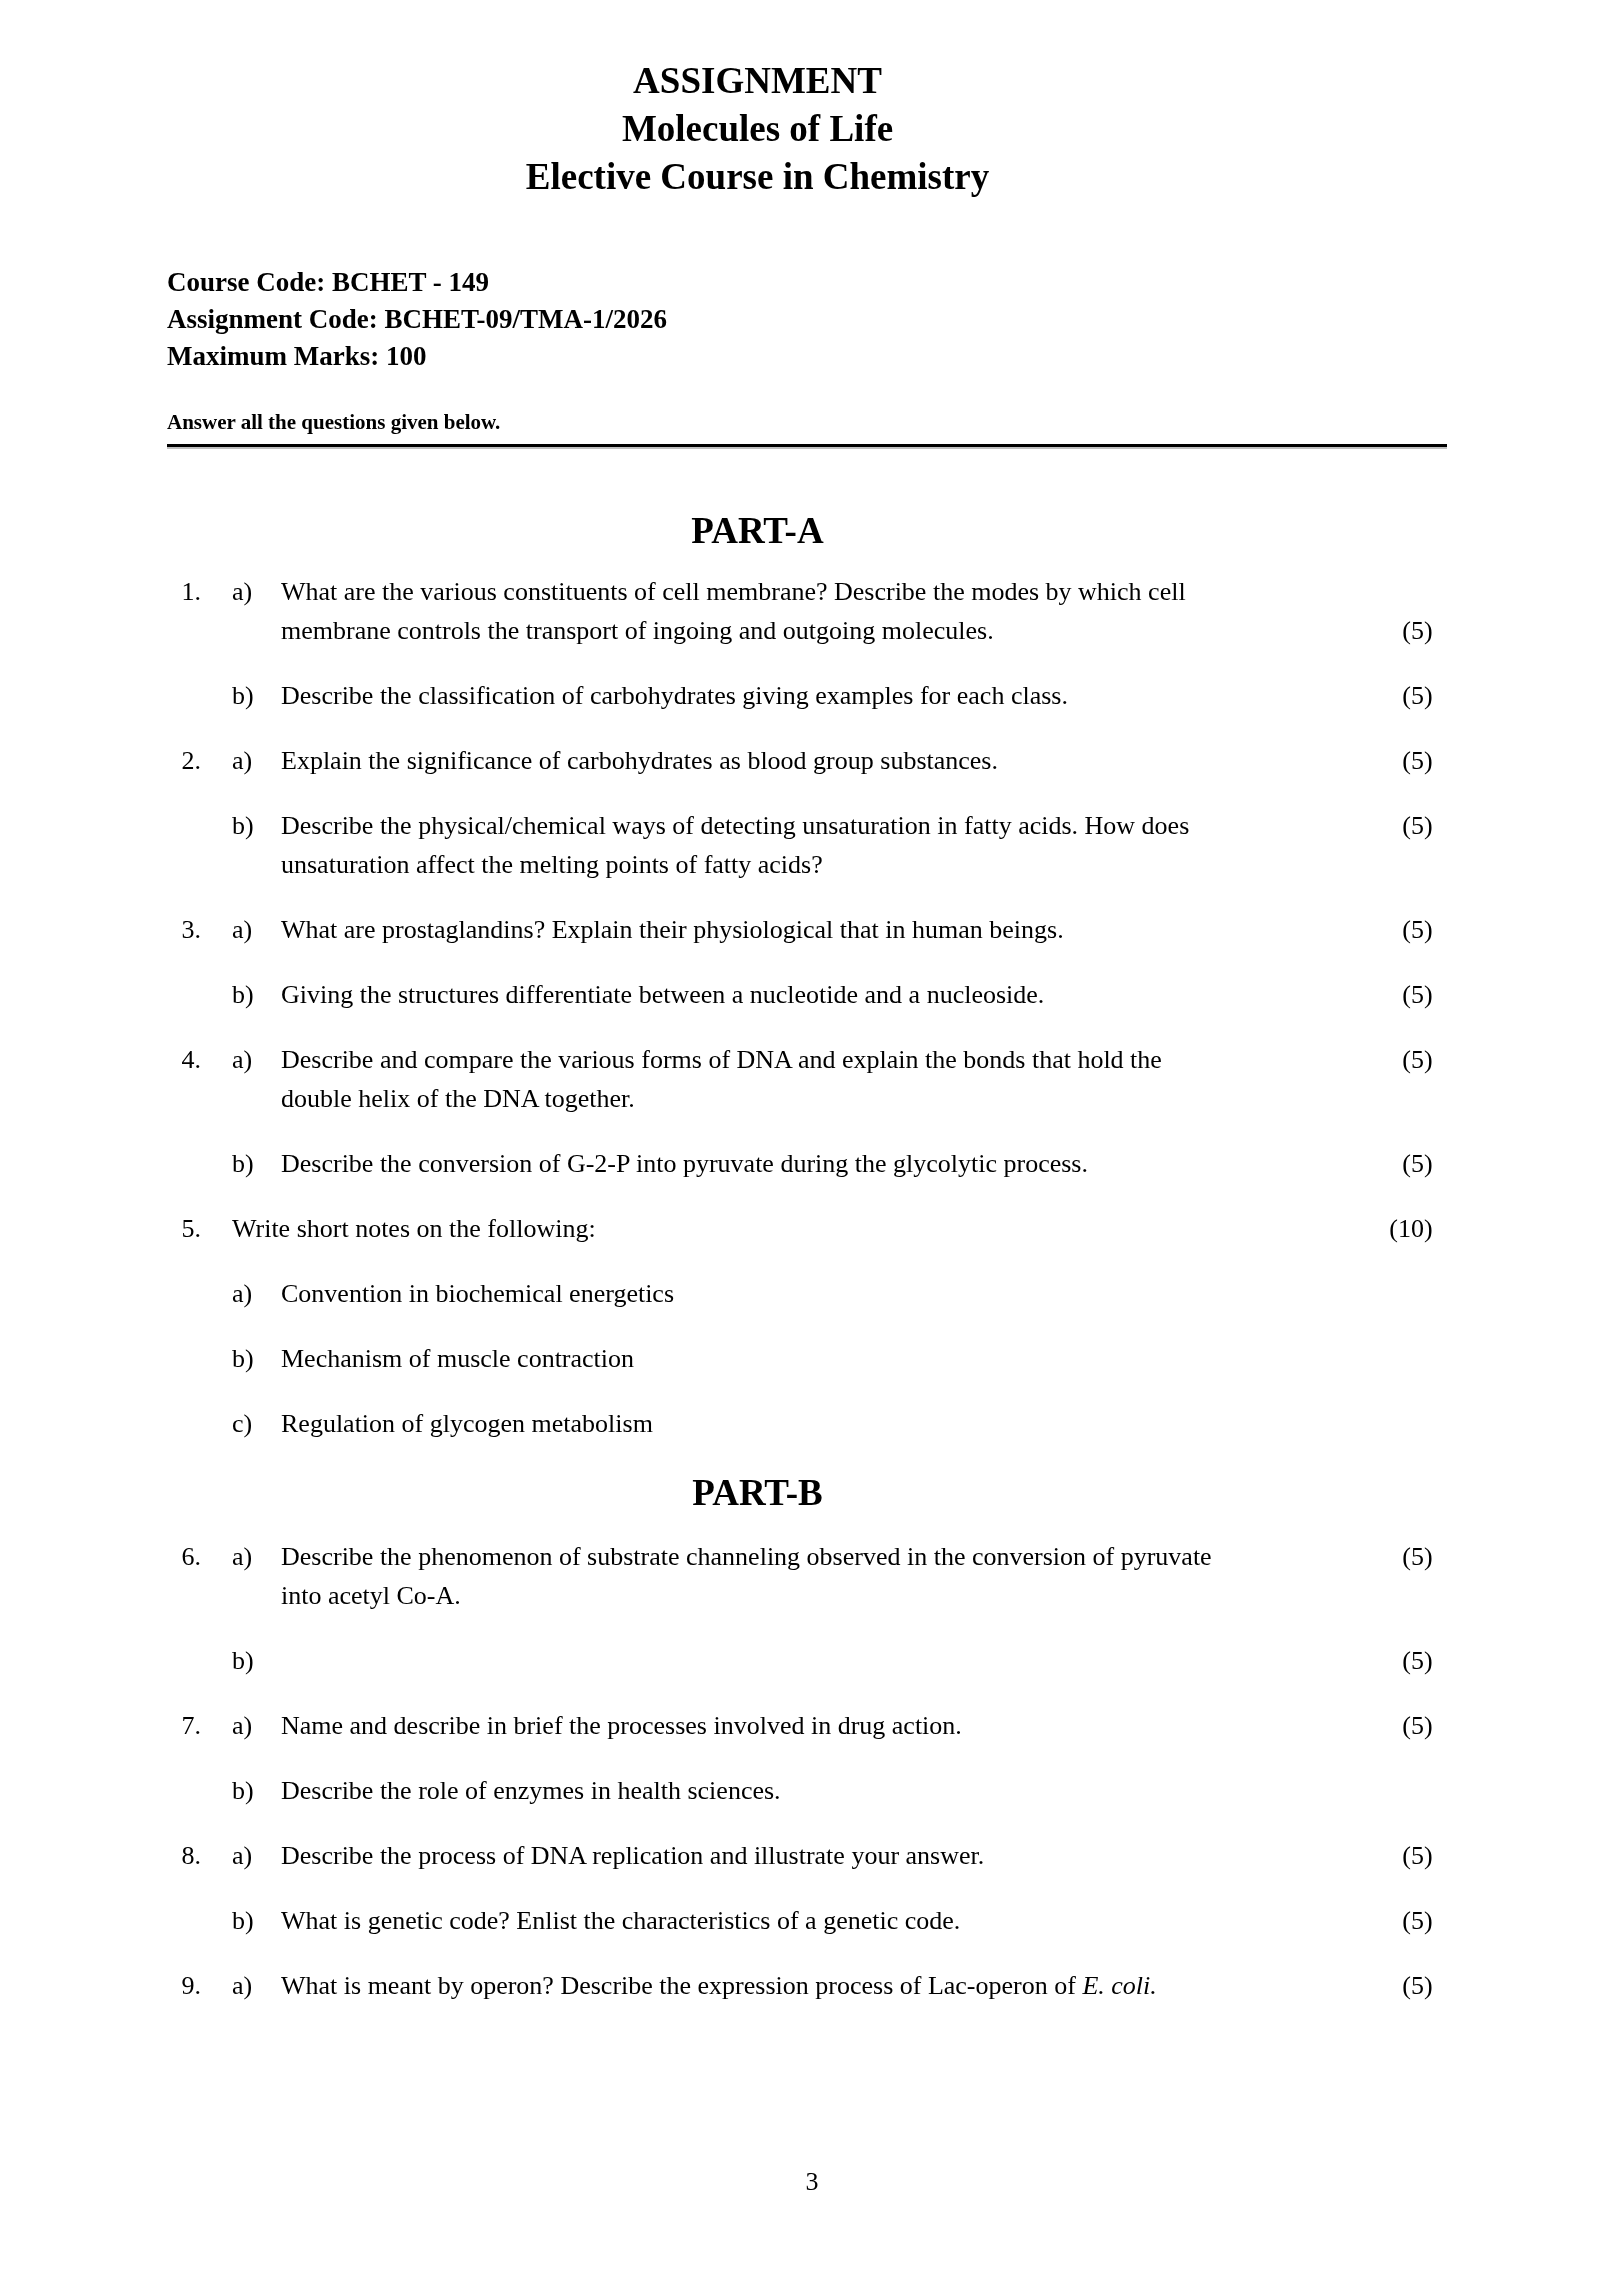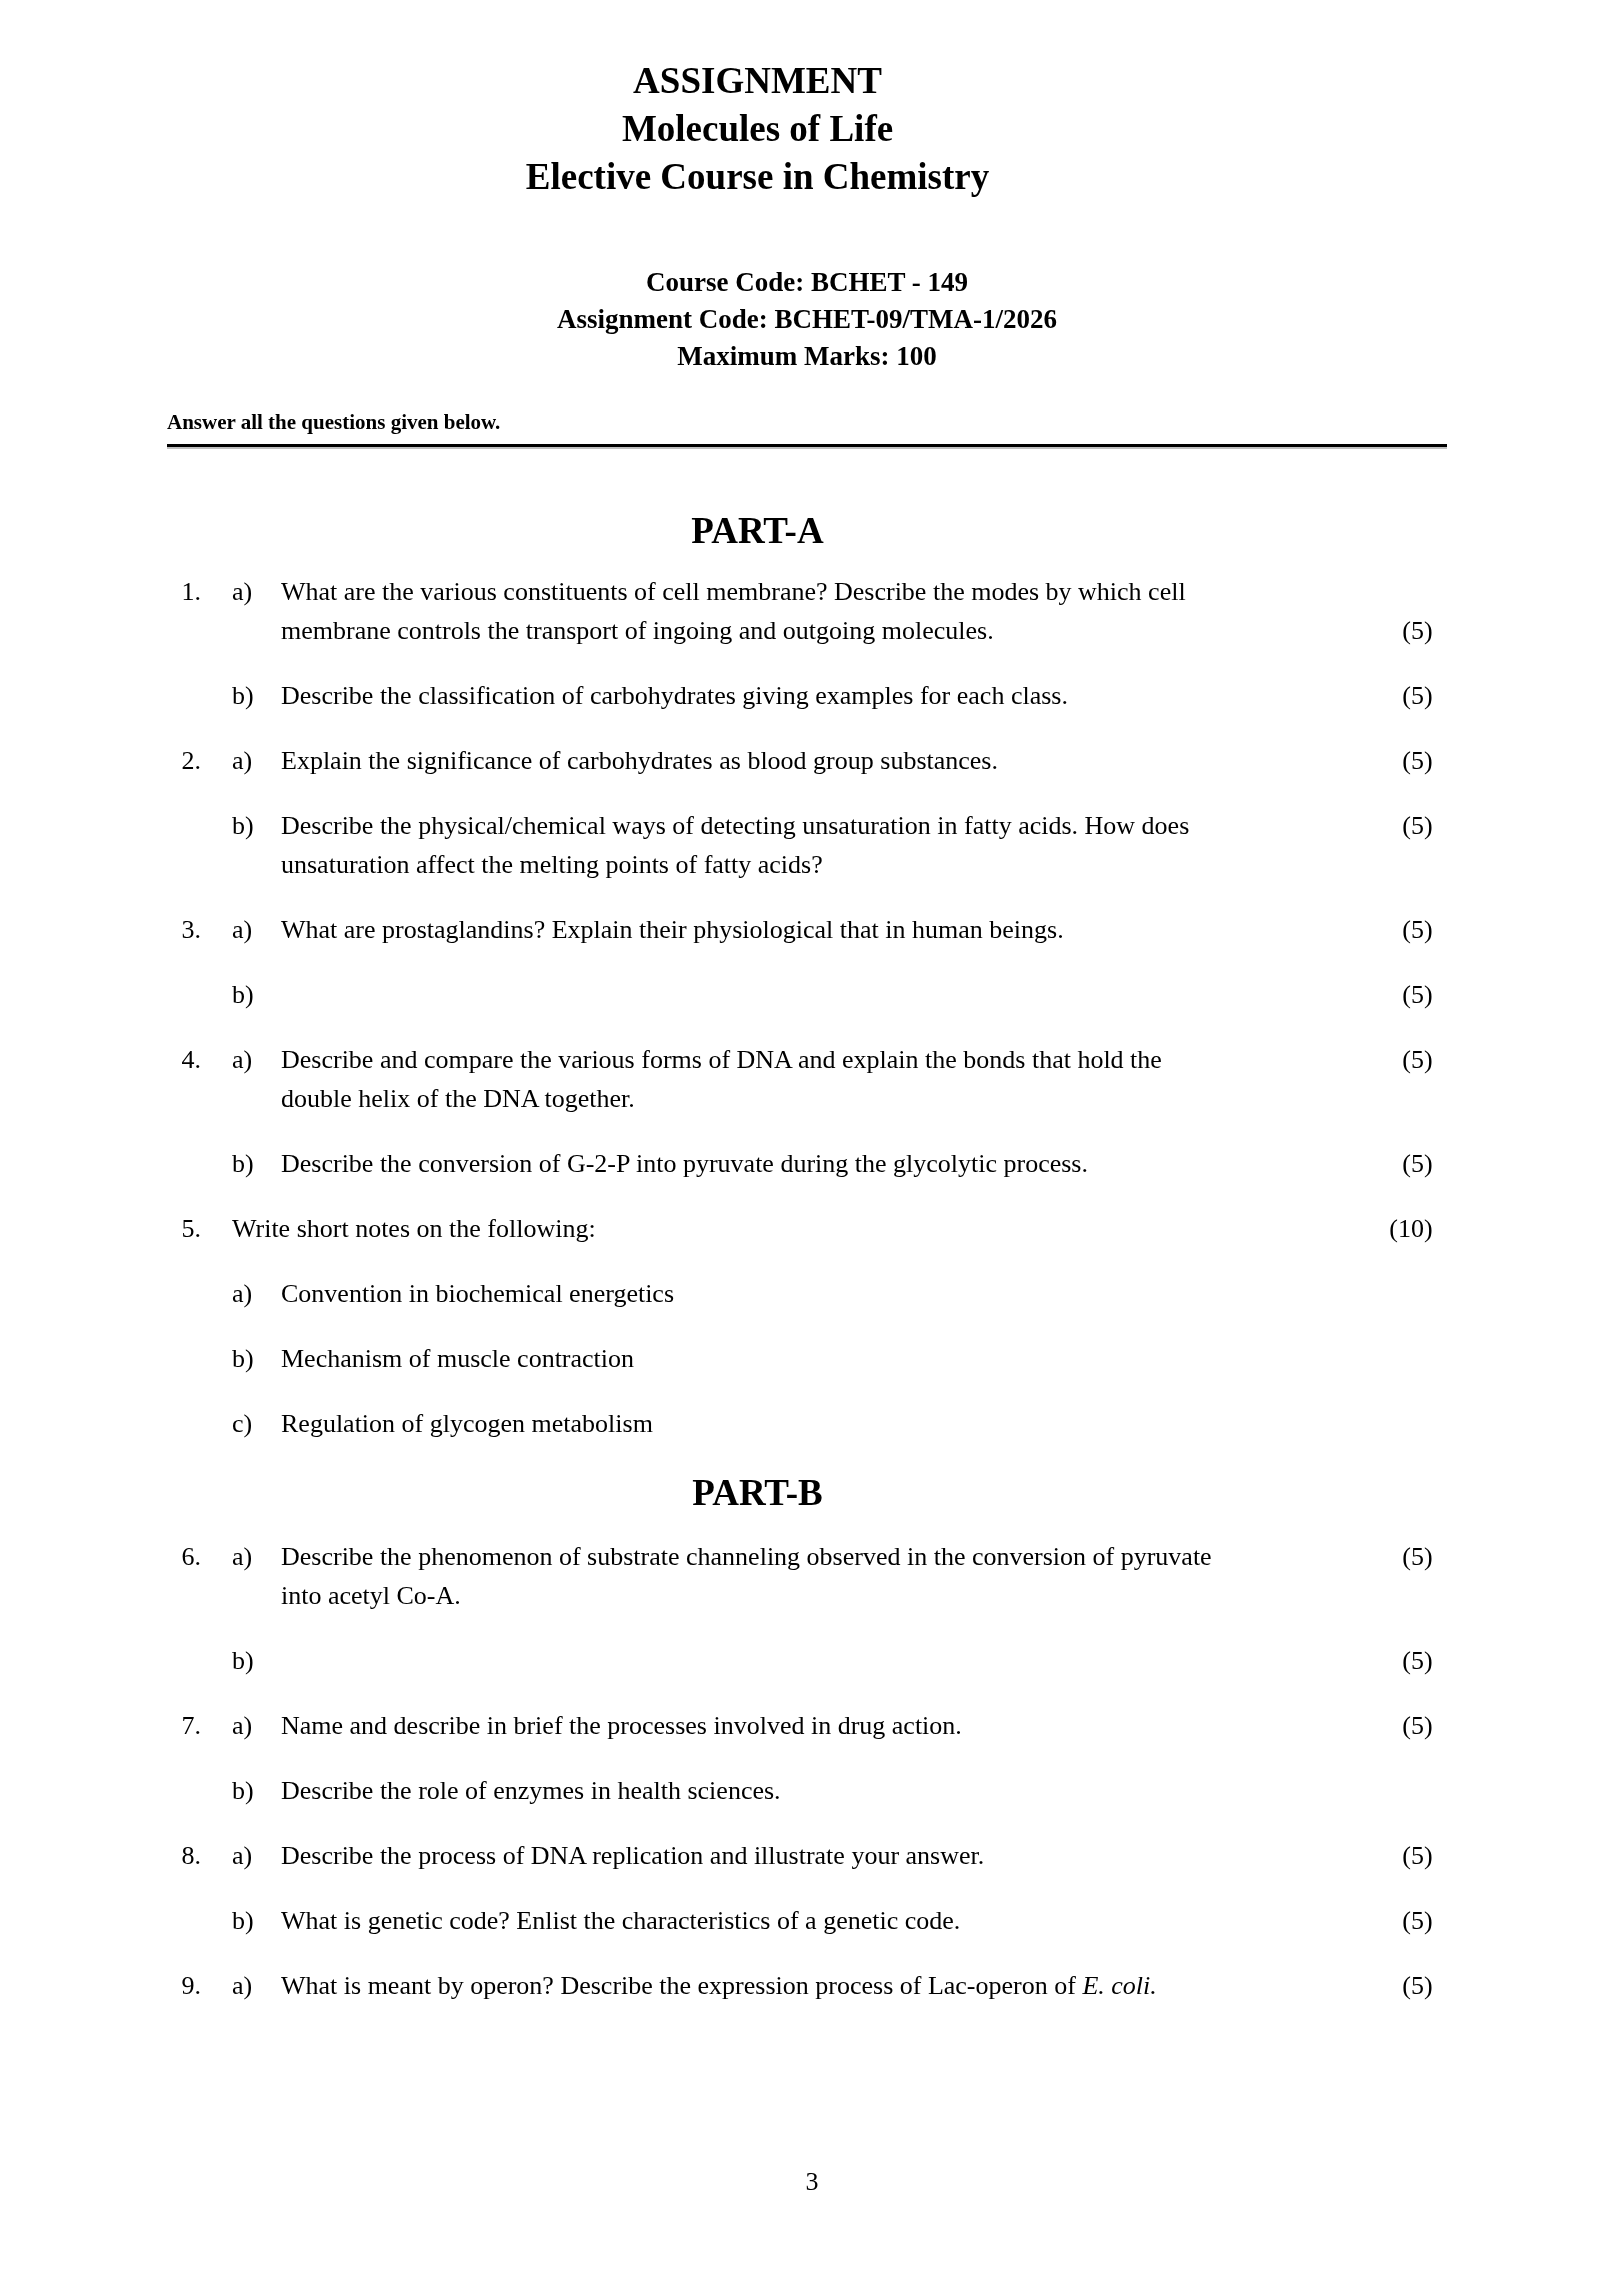--- a/index.html
+++ b/index.html
@@ -28,21 +28,21 @@
     text-align: center;
     font-weight: bold;
     font-size: 37px;
     line-height: 48px;
   }
   .doc-header .t-line { display: block; }
   
   .codes {
     margin-top: 63px;
     width: 100%;
-    text-align: center;
+    text-align: left;
     font-weight: bold;
     font-size: 27px;
     line-height: 37px;
   }
   .codes .c-line { display: block; }
   
   .instruction {
     margin-top: 31px;
     font-weight: bold;
     font-size: 21px;
@@ -175,20 +175,23 @@
       <span class="q-letter">a)</span>
       <span class="q-text">
           <span class="t-line">What are prostaglandins? Explain their physiological that in human beings.</span>
         </span>
       <span class="q-marks">(5)</span>
     </div>
 
     <div class="q-row">
       <span class="q-num"></span>
       <span class="q-letter">b)</span>
+      <span class="q-text">
+          <span class="t-line">Giving the structures differentiate between a nucleotide and a nucleoside.</span>
+        </span>
       <span class="q-marks">(5)</span>
     </div>
 
     <div class="q-row">
       <span class="q-num">4.</span>
       <span class="q-letter">a)</span>
       <span class="q-text">
           <span class="t-line">Describe and compare the various forms of DNA and explain the bonds that hold the</span>
           <span class="t-line">double helix of the DNA together.</span>
         </span>

